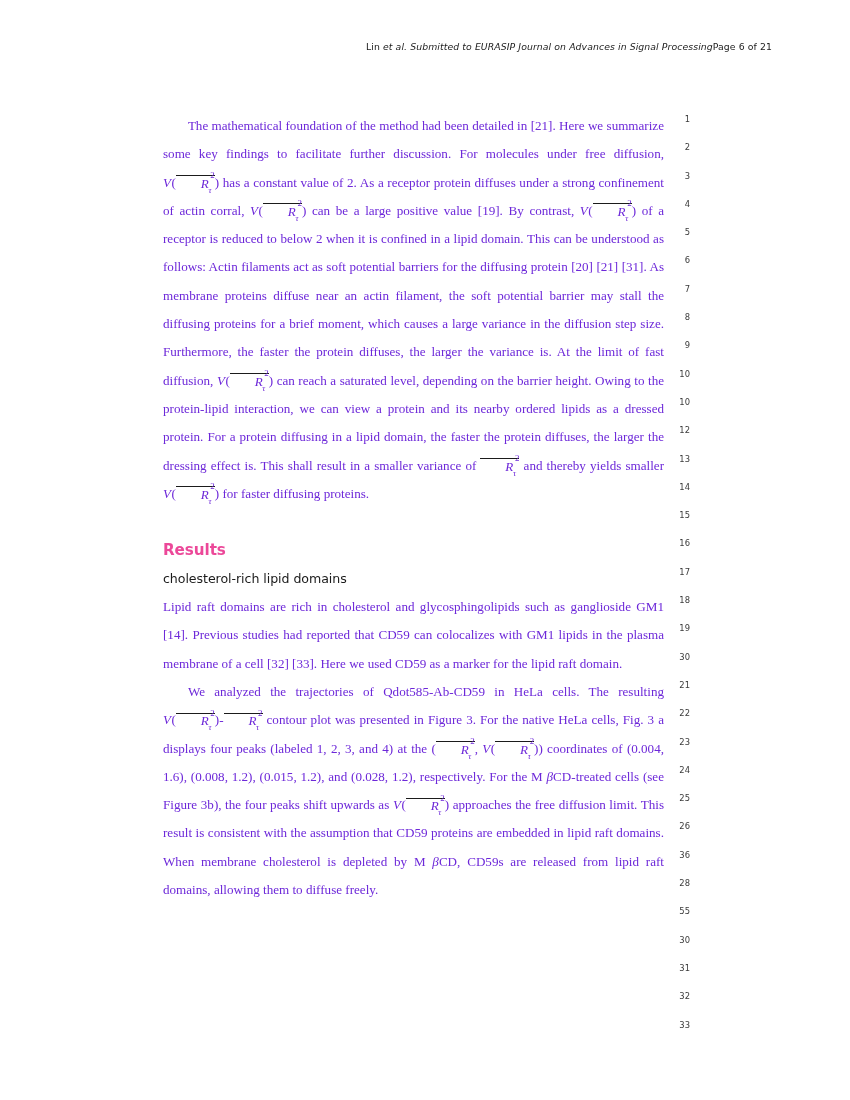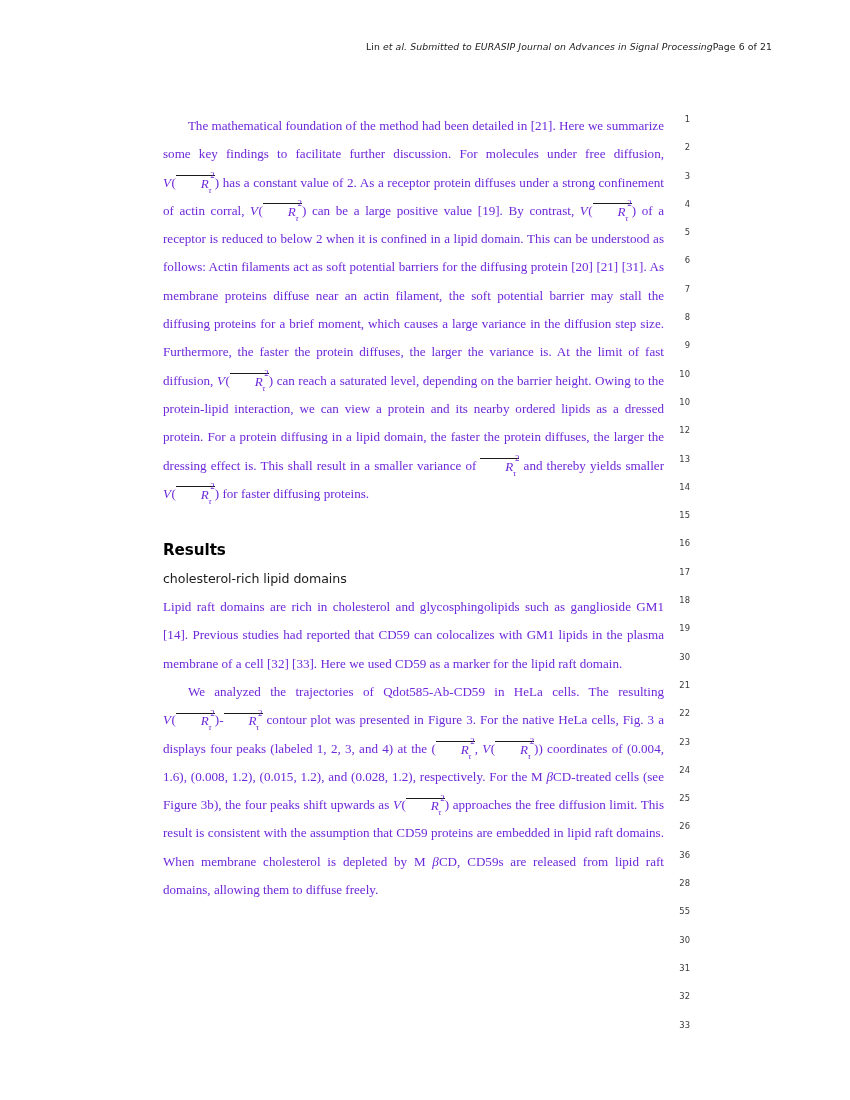--- a/index.html
+++ b/index.html
@@ -58,21 +58,21 @@
   }
   p.body.indent { text-indent: 1.9em; }
 
   
   h2.results {
     margin: 0;
     font-family: "DejaVu Sans", "Liberation Sans", sans-serif;
     font-size: 15.2px;
     font-weight: bold;
     line-height: 28.3px;
-    color: #000000;
+    color: #ec4899;
     letter-spacing: -0.005em;
   }
   h3.subhead {
     margin: 0;
     font-family: "DejaVu Sans", "Liberation Sans", sans-serif;
     font-size: 12.6px;
     font-weight: normal;
     line-height: 28.3px;
     color: #1b1b1b;
     letter-spacing: -0.005em;

